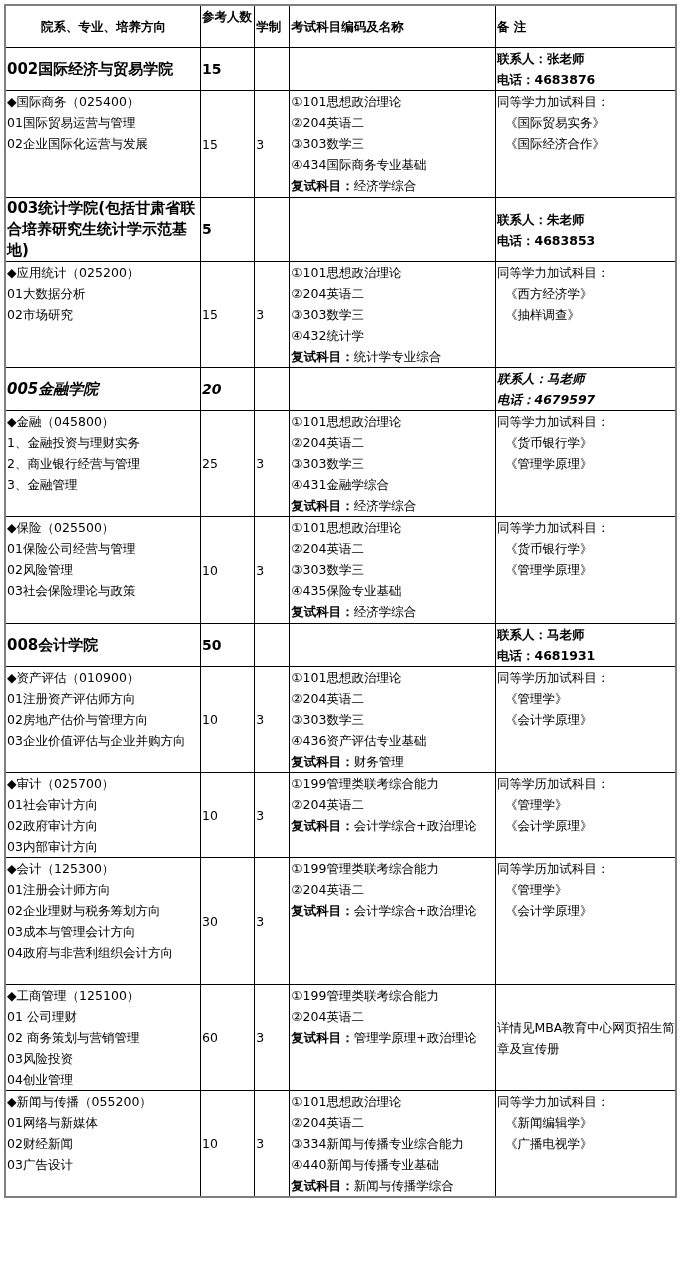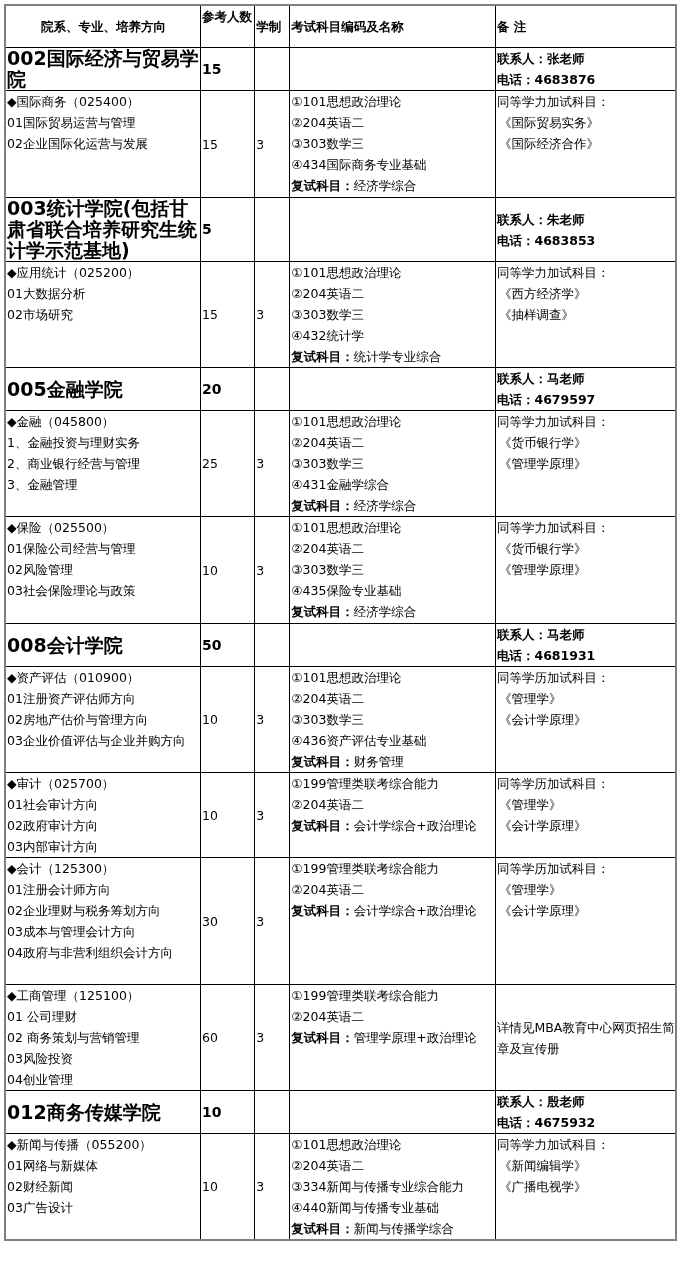--- a/index.html
+++ b/index.html
@@ -8,33 +8,33 @@
   .wrap { position: absolute; left: 4px; top: 4px; width: 673px; }
   table { border-collapse: collapse; width: 673px; table-layout: fixed;
           border: 2px solid #7f7f7f; }
   td, th { border: 1px solid #000; padding: 0 0 0 1px; vertical-align: middle;
            font-size: 12.5px; line-height: 21px; text-align: left; font-weight: normal;
            overflow: hidden; word-break: break-all; }
   th { font-weight: bold; }
   th.c1 { text-align: center; }
   .hdr th { height: 41px; }
   .dept td { font-weight: bold; height: 42px; }
-  .dept td.name { font-size: 19px; line-height: 21px; }
+  .dept td.name { font-size: 15px; line-height: 21px; }
   .dept td.num { font-size: 14px; }
   .line { display: block; white-space: nowrap; }
   .wrapline { display: block; }
   .b { font-weight: bold; }
   .top { vertical-align: top; }
   .col1 { width: 195px; }
   .col2 { width: 54px; }
   .col3 { width: 35px; }
   .col4 { width: 205px; }
   .col5 { width: 180px; }
   .remark-line { display: block; white-space: nowrap; }
-  .remark-line.indent { padding-left: 2px; }
+  .remark-line.indent { padding-left: 8px; }
 </style>
 </head>
 <body>
 
 <div class="wrap">
 <table>
   <colgroup>
     <col class="col1">
         <col class="col2">
         <col class="col3">
@@ -107,21 +107,21 @@
             <span class="line">③303数学三</span>
             <span class="line">④432统计学</span>
             <span class="wrapline"><span class="b">复试科目：</span><span>统计学专业综合</span></span>
           </td>
           <td class="top">
             <span class="remark-line">同等学力加试科目：</span>
             <span class="remark-line indent">《西方经济学》</span>
             <span class="remark-line indent">《抽样调查》</span>
           </td>
         </tr>
-        <tr class="dept" style="height: 43px;">
+        <tr class="dept" style="height: 43px; font-style: italic;">
           <td class="name">005金融学院</td>
           <td class="num">20</td>
           <td></td>
           <td></td>
           <td>
             <span class="line">联系人：马老师</span>
             <span class="line">电话：4679597</span>
           </td>
         </tr>
         <tr style="height: 105px;">
@@ -253,30 +253,20 @@
           <td>3</td>
           <td class="top">
             <span class="line">①199管理类联考综合能力</span>
             <span class="line">②204英语二</span>
             <span class="wrapline"><span class="b">复试科目：</span><span>管理学原理+政治理论</span></span>
           </td>
           <td>
             <span class="wrapline">详情见MBA教育中心网页招生简章及宣传册</span>
           </td>
         </tr>
-        <tr class="dept" style="height: 43px;">
-          <td class="name">012商务传媒学院</td>
-          <td class="num">10</td>
-          <td></td>
-          <td></td>
-          <td>
-            <span class="line">联系人：殷老师</span>
-            <span class="line">电话：4675932</span>
-          </td>
-        </tr>
         <tr style="height: 106px;">
           <td class="top">
             <span class="wrapline">◆新闻与传播（055200）</span>
             <span class="wrapline">01网络与新媒体</span>
             <span class="wrapline">02财经新闻</span>
             <span class="wrapline">03广告设计</span>
           </td>
           <td>10</td>
           <td>3</td>
           <td class="top">

